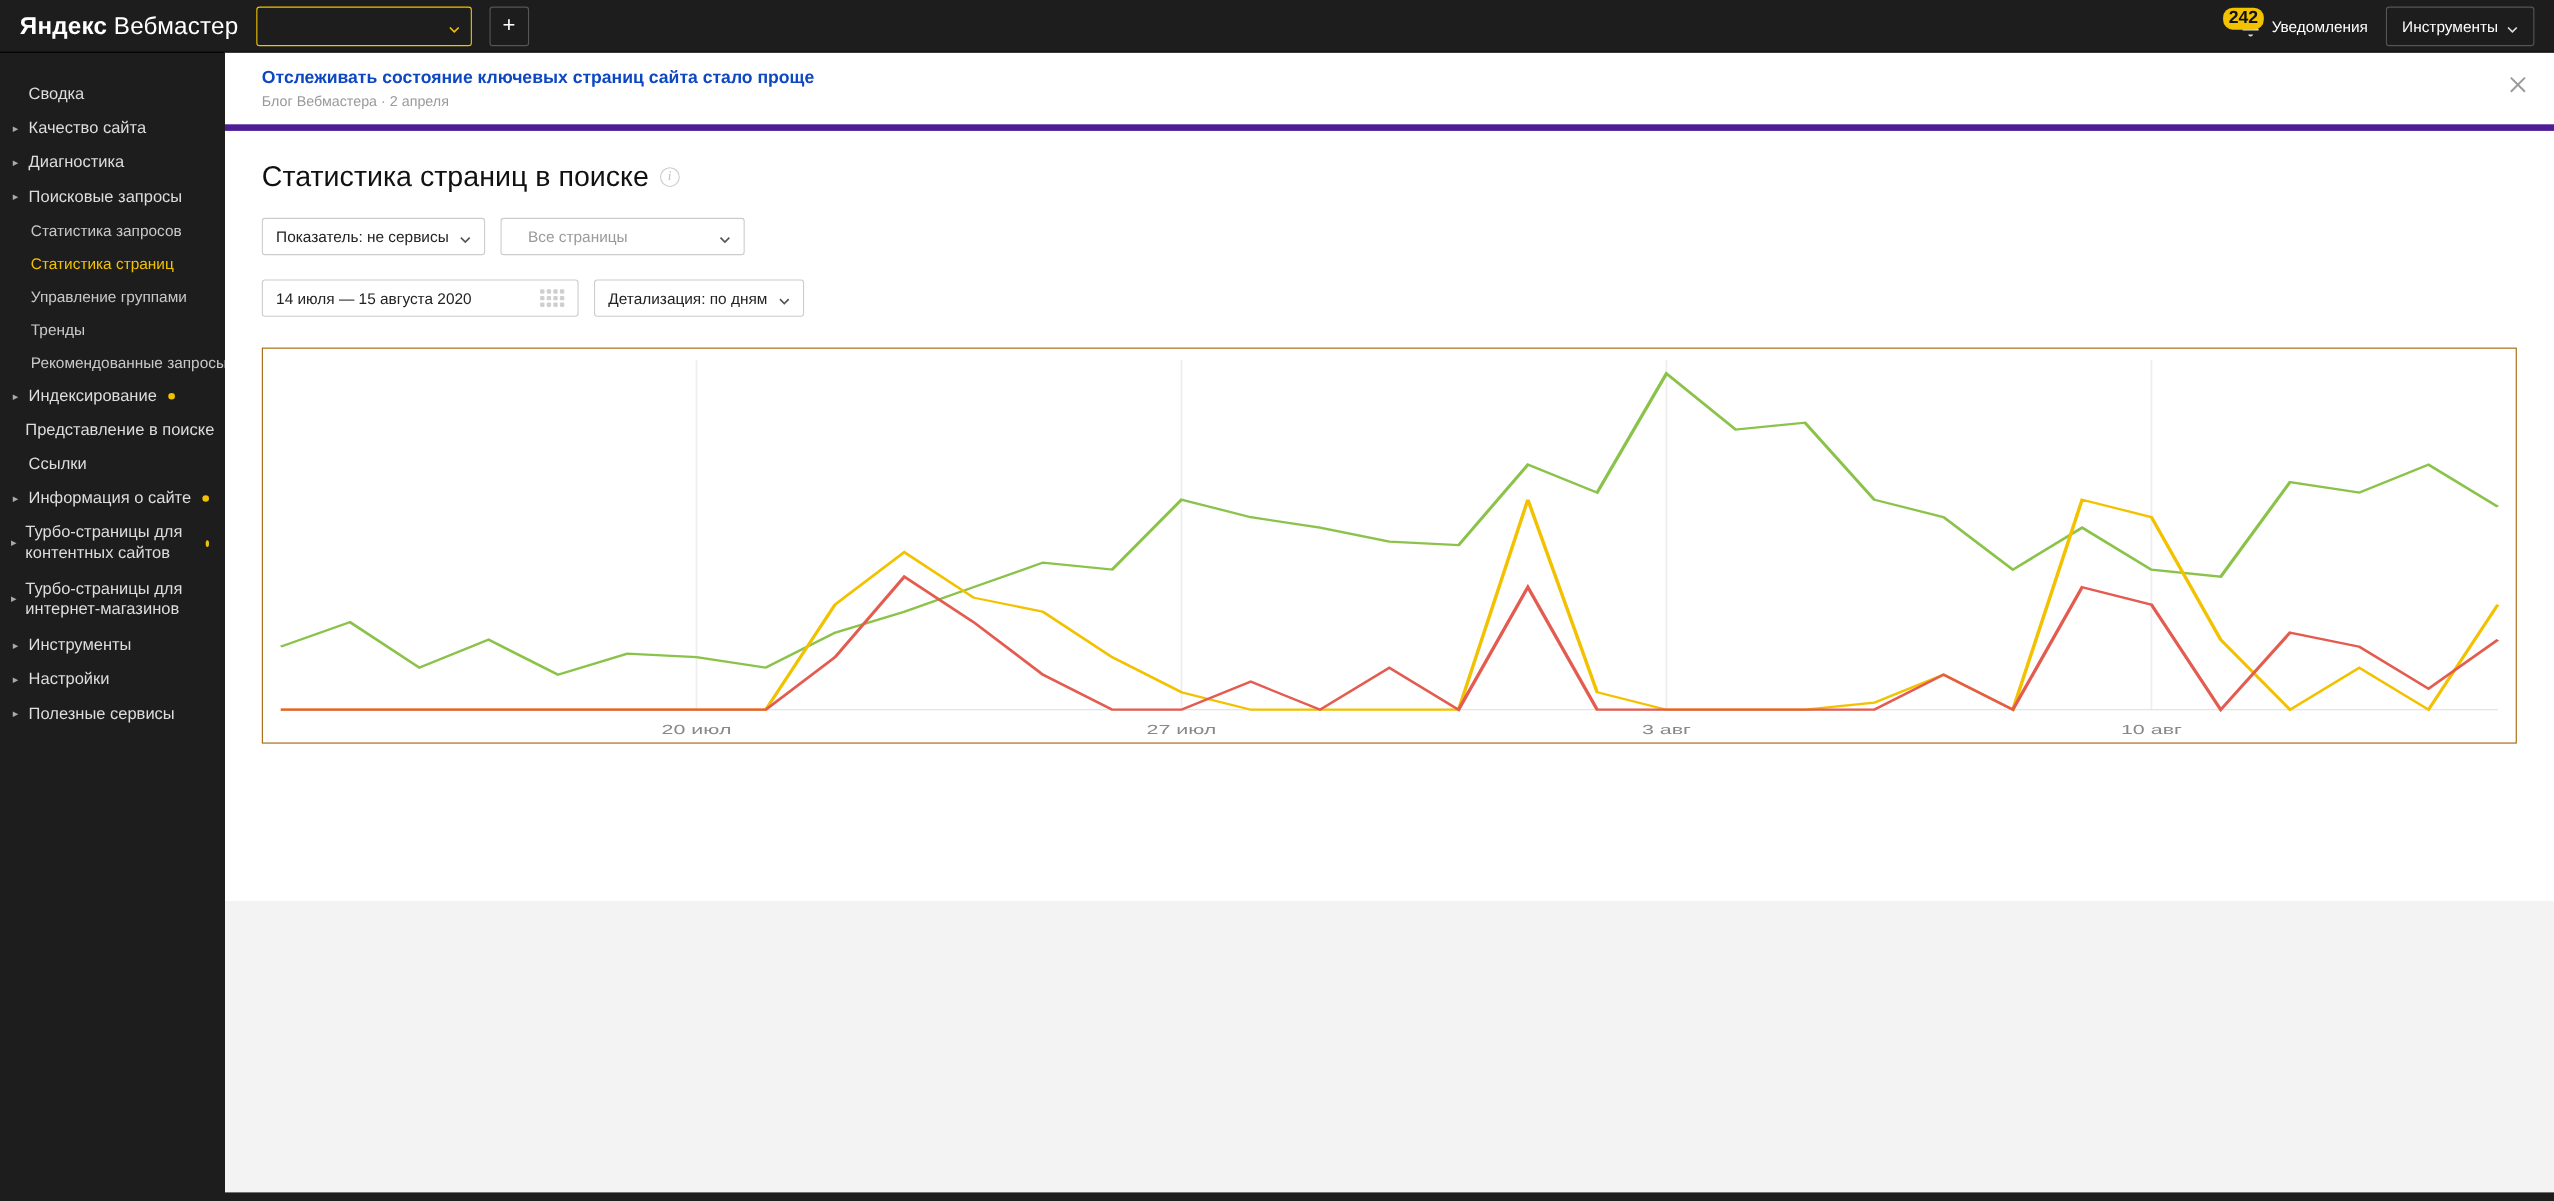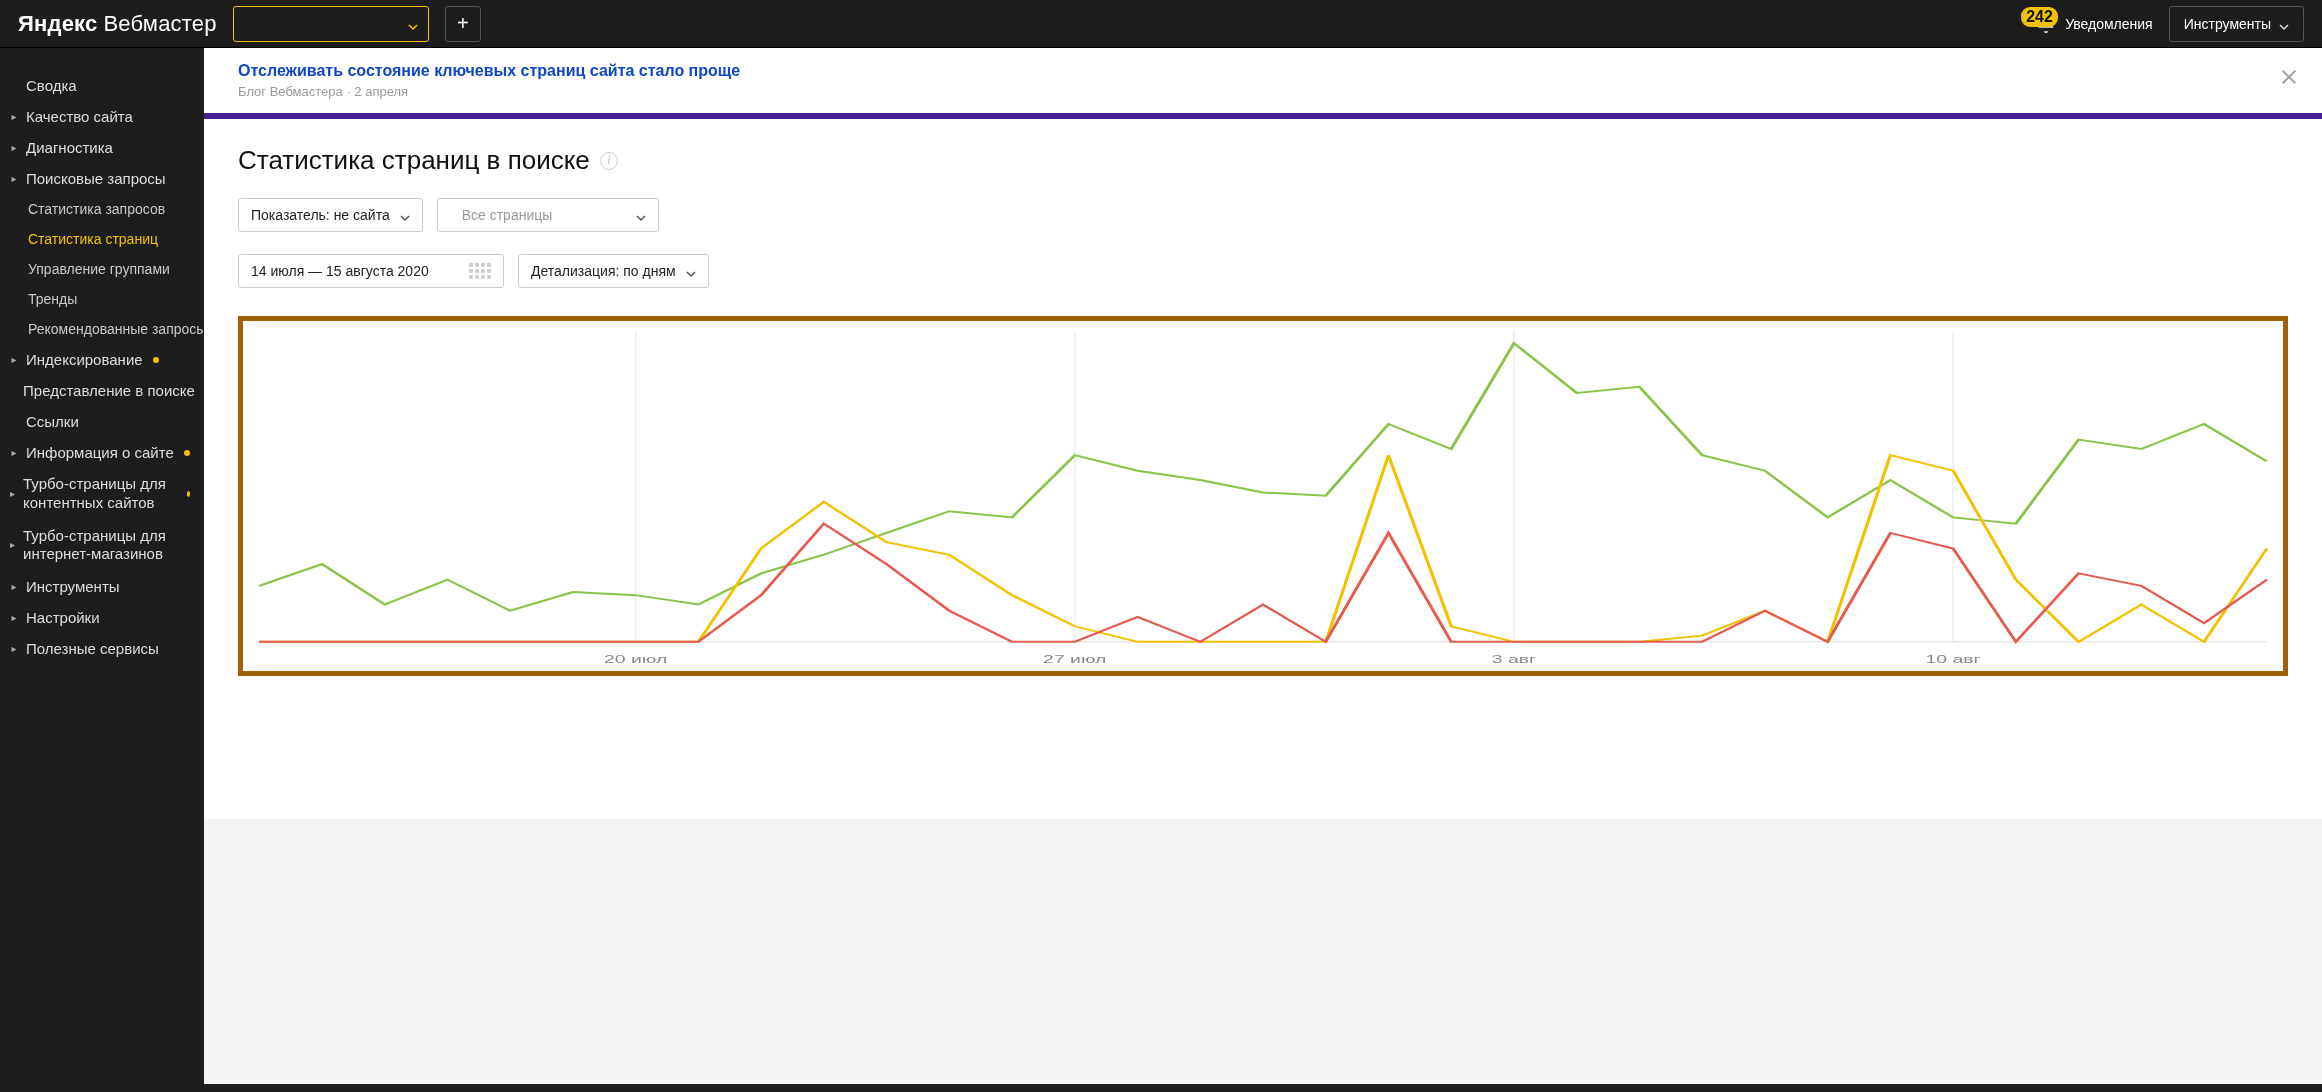--- a/index.html
+++ b/index.html
@@ -86,28 +86,28 @@
 
   .controls-row { display:flex; gap:14px; margin-top:22px; flex-wrap:wrap; }
   .dd {
     height:34px; border:1px solid #ccc; border-radius:3px; background:#fff;
     display:inline-flex; align-items:center; padding:0 12px; gap:10px; cursor:pointer;
     font-size:14px; color:#222;
   }
   .dd.placeholder { color:#9a9a9a; }
   .dd .chev svg path{ stroke:#555; }
   .dd.wide { width:222px; justify-content:space-between;padding-left:24px;}
-  .date-dd { width:266px; justify-content:space-between;}
+  .date-dd { width:288px; justify-content:space-between;}
   .date-grid { color:#bbb; display:grid; grid-template-columns:repeat(4,4px); grid-template-rows:repeat(3,4px); gap:2px;}
   .date-grid span{background:#cfcfcf;border-radius:1px;}
 
   
   .chart-wrap { margin-top:28px; }
   .chart {
-    width:100%; height:360px; border:5px solid #a16207;
+    width:100%; height:360px; border:1px solid #a16207;
     position:relative;
   }
   .chart svg { width:100%; height:100%; display:block; }
   .axis text { font-size:12px; fill:#888; }
   .grid line { stroke:#eee; stroke-width:1; }
   .series { fill:none; stroke-width:2; }
   .baseline { stroke:#ddd; stroke-width:1;}
 </style>
 </head>
 <body>
@@ -240,21 +240,21 @@
 
     <div class="page">
       <h1>
         <span>Статистика страниц в поиске</span>
         <span class="info">i</span>
       </h1>
 
 
       <div class="controls-row">
         <div class="dd">
-          <span>Показатель: не сайта</span>
+          <span>Показатель: не сервисы</span>
           <span class="chev"><svg viewBox="0 0 10 10">
                 <path d="M1 3 L5 7 L9 3" fill="none" stroke="#555" stroke-width="1.5"></path>
               </svg></span>
         </div>
         <div class="dd wide placeholder">
           <span>Все страницы</span>
           <span class="chev"><svg viewBox="0 0 10 10">
                 <path d="M1 3 L5 7 L9 3" fill="none" stroke="#555" stroke-width="1.5"></path>
               </svg></span>
         </div>

